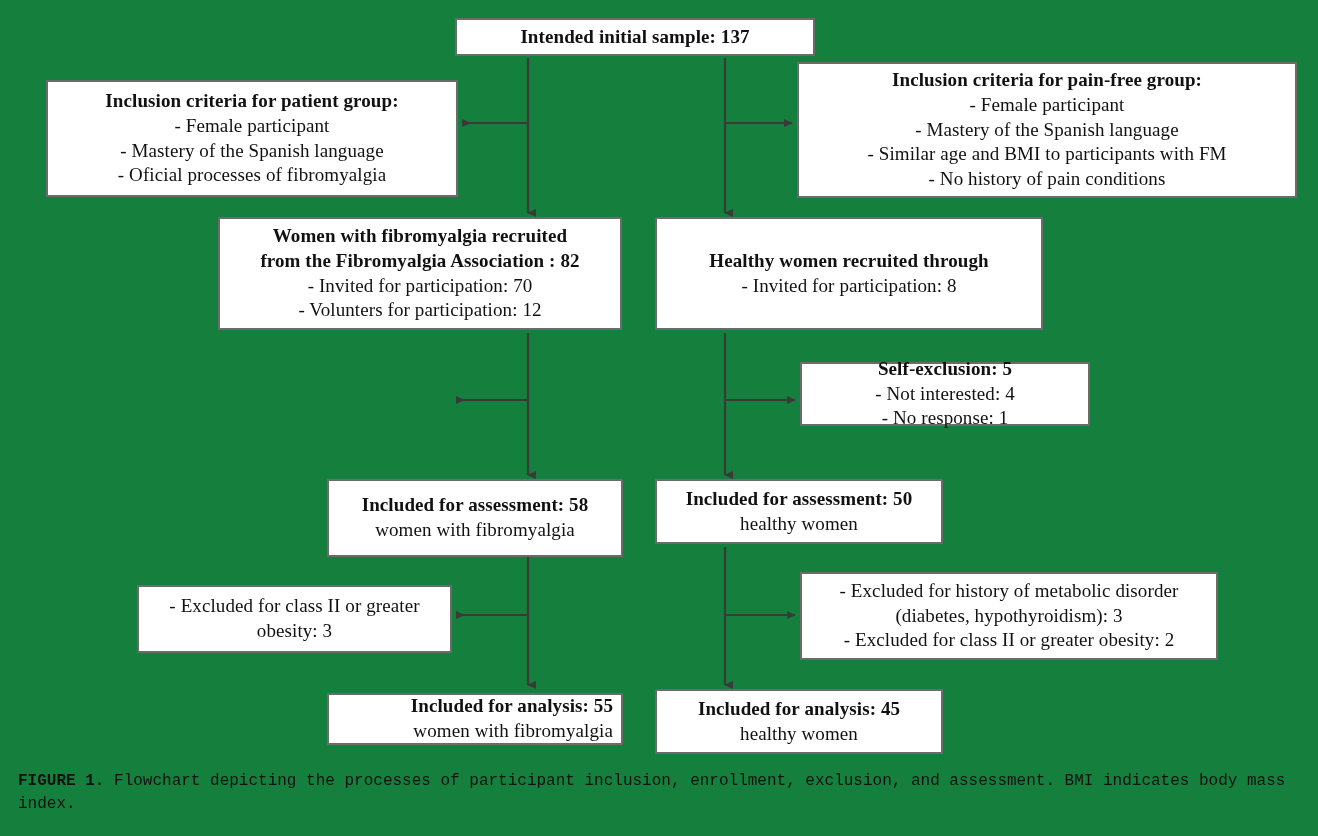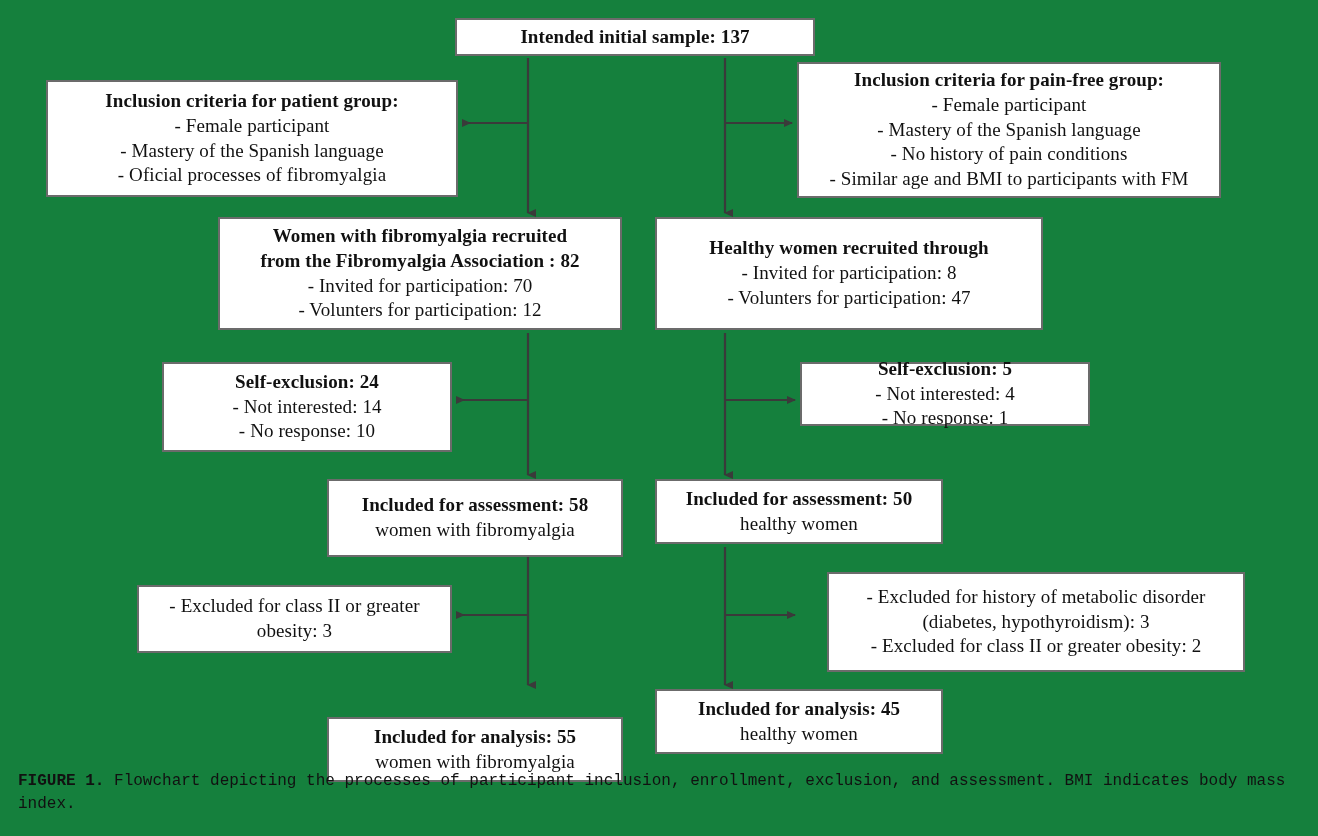--- a/index.html
+++ b/index.html
@@ -62,30 +62,30 @@
     line-height: 1.45;
     color: #111111;
   }
   .caption .fig {
     font-weight: bold;
   }
 
   
   #box-intended      { left: 455px;  top: 18px;  width: 360px; height: 38px;  }
   #box-crit-patient  { left: 46px;   top: 80px;  width: 412px; height: 117px; }
-  #box-crit-painfree { left: 797px;  top: 62px;  width: 424px; height: 136px; }
+  #box-crit-painfree { left: 797px;  top: 62px;  width: 500px; height: 136px; }
   #box-recruit-fm    { left: 218px;  top: 217px; width: 404px; height: 113px; }
   #box-recruit-hw    { left: 655px;  top: 217px; width: 388px; height: 113px; }
   #box-selfex-fm     { left: 162px;  top: 362px; width: 290px; height: 90px;  }
   #box-selfex-hw     { left: 800px;  top: 362px; width: 290px; height: 64px;  }
   #box-assess-fm     { left: 327px;  top: 479px; width: 296px; height: 78px;  }
   #box-assess-hw     { left: 655px;  top: 479px; width: 288px; height: 65px; text-align: center;  }
   #box-excl-fm       { left: 137px;  top: 585px; width: 315px; height: 68px;  }
-  #box-excl-hw       { left: 827px;  top: 572px; width: 418px; height: 100px;  }
-  #box-analysis-fm   { left: 327px;  top: 717px; width: 296px; height: 65px;  }
+  #box-excl-hw       { left: 800px;  top: 572px; width: 418px; height: 88px;  }
+  #box-analysis-fm   { left: 327px;  top: 693px; width: 296px; height: 52px; align-items: flex-end;  }
   #box-analysis-hw   { left: 655px;  top: 689px; width: 288px; height: 65px;  }
 </style>
 </head>
 <body>
 
 <div id="page">
 
   <div class="flow">
 
     <svg class="arrows" viewBox="0 0 1318 766">
@@ -131,42 +131,36 @@
       <span class="ln b">Inclusion  criteria  for patient  group:</span>
       <span class="ln">- Female participant</span>
       <span class="ln">- Mastery  of the Spanish  language</span>
       <span class="ln">- Oficial processes of fibromyalgia</span>
     </div>
 
     <div class="box" id="box-crit-painfree">
       <span class="ln b">Inclusion  criteria  for pain-free group:</span>
       <span class="ln">- Female participant</span>
       <span class="ln">- Mastery  of the Spanish  language</span>
+      <span class="ln">- Similar age and BMI to participants with FM</span>
       <span class="ln">- No history  of pain conditions</span>
-      <span class="ln">- Similar age and BMI to participants with FM</span>
     </div>
 
     <div class="box" id="box-recruit-fm">
       <span class="ln b">Women with fibromyalgia  recruited</span>
       <span class="ln b">from the Fibromyalgia  Association : 82</span>
       <span class="ln">- Invited  for participation:  70</span>
       <span class="ln">- Volunters for participation:  12</span>
     </div>
 
     <div class="box" id="box-recruit-hw">
       <span class="ln b">Healthy  women recruited  through</span>
       <span class="ln">- Invited  for participation:  8</span>
-      <span class="ln">- Volunters for participation:  47</span>
-    </div>
-
-    <div class="box" id="box-selfex-fm">
-      <span class="ln b">Self-exclusion: 24</span>
-      <span class="ln">- Not interested:  14</span>
-      <span class="ln">- No response: 10</span>
-    </div>
+    </div>
+
 
     <div class="box" id="box-selfex-hw">
       <span class="ln b">Self-exclusion: 5</span>
       <span class="ln">- Not interested: 4</span>
       <span class="ln">- No response: 1</span>
     </div>
 
     <div class="box" id="box-assess-fm">
       <span class="ln b">Included  for assessment: 58</span>
       <span class="ln">women with fibromyalgia</span>

